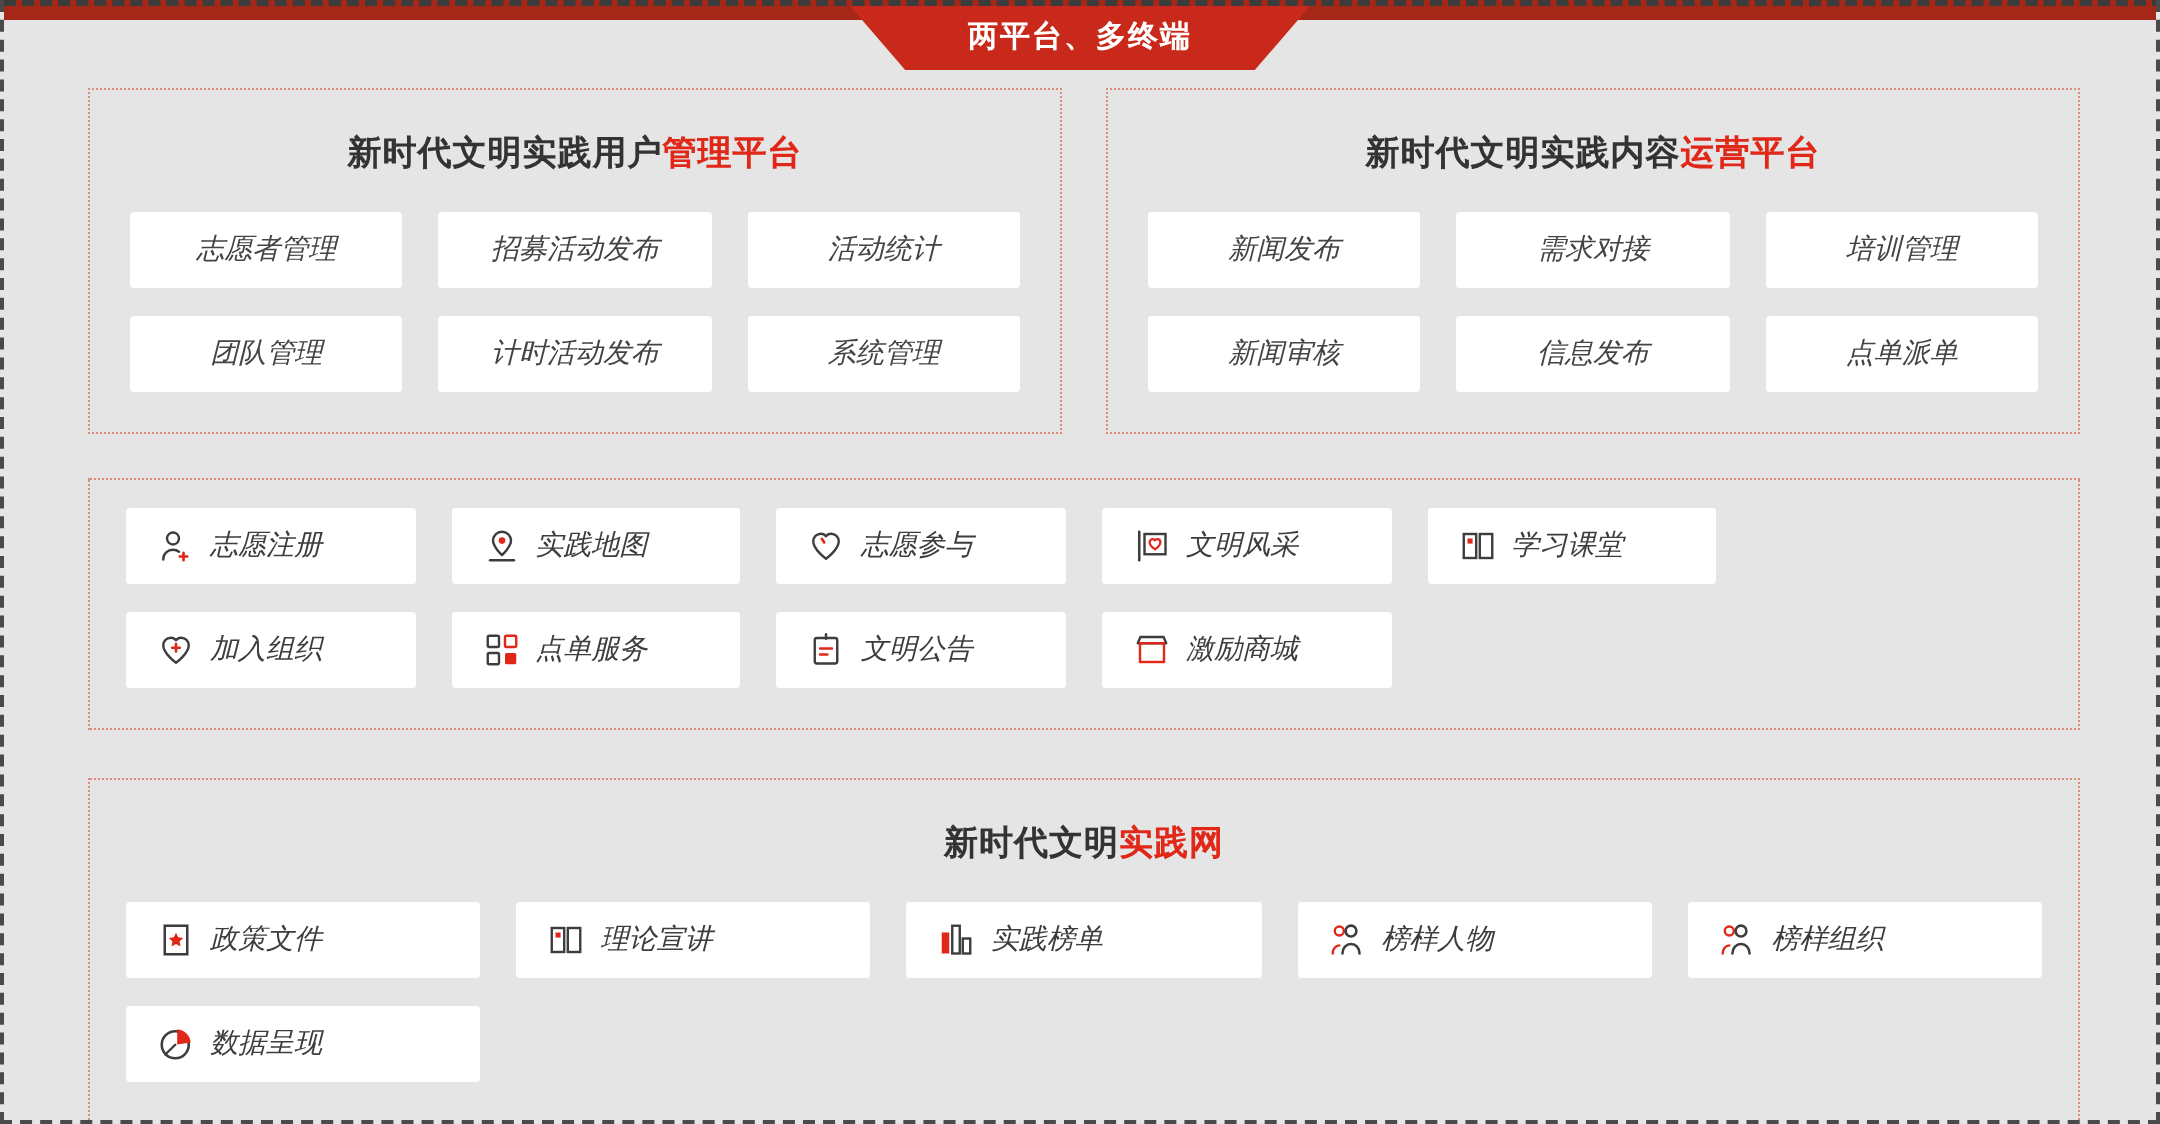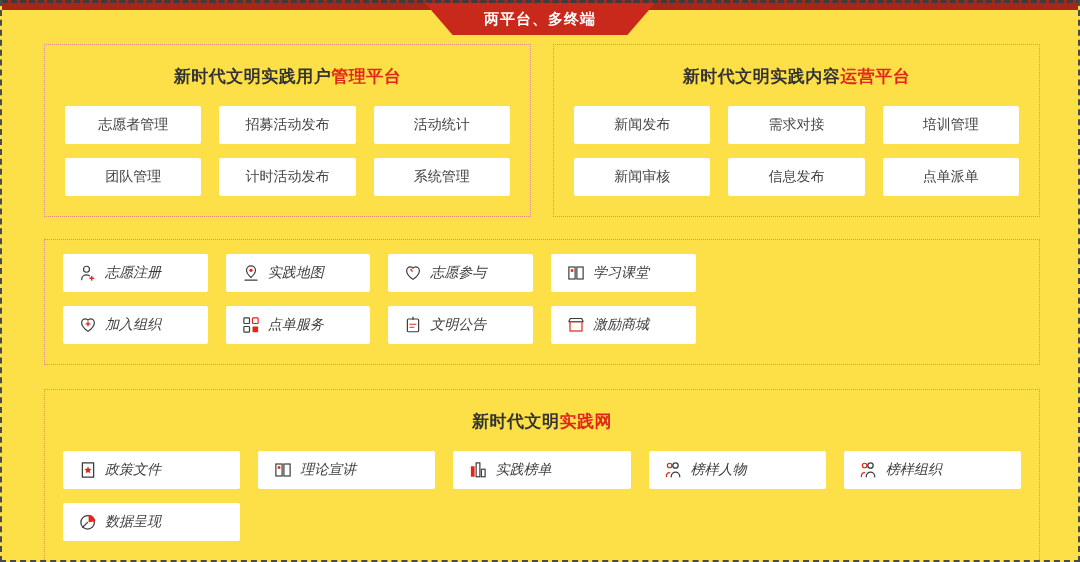--- a/index.html
+++ b/index.html
@@ -5,21 +5,21 @@
   * { box-sizing: border-box; margin: 0; padding: 0; }
   html, body {
     width: 1080px; height: 562px;
     background: #ffffff;
     font-family: "Liberation Sans", "DejaVu Sans", sans-serif;
     overflow: hidden;
   }
   .page {
     position: relative;
     width: 1080px; height: 562px;
-    background: #fde047;
+    background: #e5e5e5;
     border: 2px dashed #4a4a4a;
     border-top: none;
     overflow: hidden;
   }
   
   .top-rule {
     position: absolute; top: 0; left: 0; width: 1080px; height: 10px;
     background: #a52718;
     border-top: 3px dashed #3c3c3c;
   }
@@ -56,20 +56,21 @@
     margin: 6px 0 18px 0;
     letter-spacing: 0.5px;
   }
   .hl { color: #e02718; }
 
   .btn-grid {
     display: grid;
     grid-template-columns: repeat(3, 1fr);
     gap: 14px 18px;
     padding: 0 6px;
+    font-style: italic;
   }
   .plain-btn {
     background: #ffffff;
     height: 38px;
     display: flex; align-items: center; justify-content: center;
     font-size: 14px; color: #444444;
     border-radius: 2px;
   }
 
   
@@ -171,20 +172,28 @@
 
         <div class="icon-btn">
           <svg class="ico" viewBox="0 0 24 24">
             <path d="M12 20.5S3.5 14.5 3.5 8.9C3.5 6 5.8 3.8 8.6 3.8c1.5 0 2.7.7 3.4 1.7.7-1 1.9-1.7 3.4-1.7 2.8 0 5.1 2.2 5.1 5.1 0 5.6-8.5 11.6-8.5 11.6z" fill="none" stroke="#3d3d3d" stroke-width="1.6" stroke-linejoin="round"></path>
             <path d="M9.2 7.2l1.6 2.4" stroke="#e02718" stroke-width="1.8" stroke-linecap="round"></path>
           </svg>
           <span class="lbl">志愿参与</span>
         </div>
 
 
+        <div class="icon-btn">
+          <svg class="ico" viewBox="0 0 24 24">
+            <path d="M3.5 2.5v19" stroke="#3d3d3d" stroke-width="1.7" stroke-linecap="round"></path>
+            <rect x="7" y="4" width="14" height="13.5" fill="none" stroke="#3d3d3d" stroke-width="1.6"></rect>
+            <path d="M14 14.2s-3.6-2.4-3.6-4.7c0-1.2 1-2.1 2.1-2.1.7 0 1.2.3 1.5.8.3-.5.8-.8 1.5-.8 1.2 0 2.1.9 2.1 2.1 0 2.3-3.6 4.7-3.6 4.7z" fill="none" stroke="#e02718" stroke-width="1.5" stroke-linejoin="round"></path>
+          </svg>
+          <span class="lbl">文明风采</span>
+        </div>
 
         <div class="icon-btn">
           <svg class="ico" viewBox="0 0 24 24">
             <rect x="2.5" y="4" width="8.3" height="16" fill="none" stroke="#3d3d3d" stroke-width="1.6"></rect>
             <rect x="13.2" y="4" width="8.3" height="16" fill="none" stroke="#3d3d3d" stroke-width="1.6"></rect>
             <rect x="5" y="7" width="3.4" height="3.4" fill="#e02718"></rect>
           </svg>
           <span class="lbl">学习课堂</span>
         </div>
 

